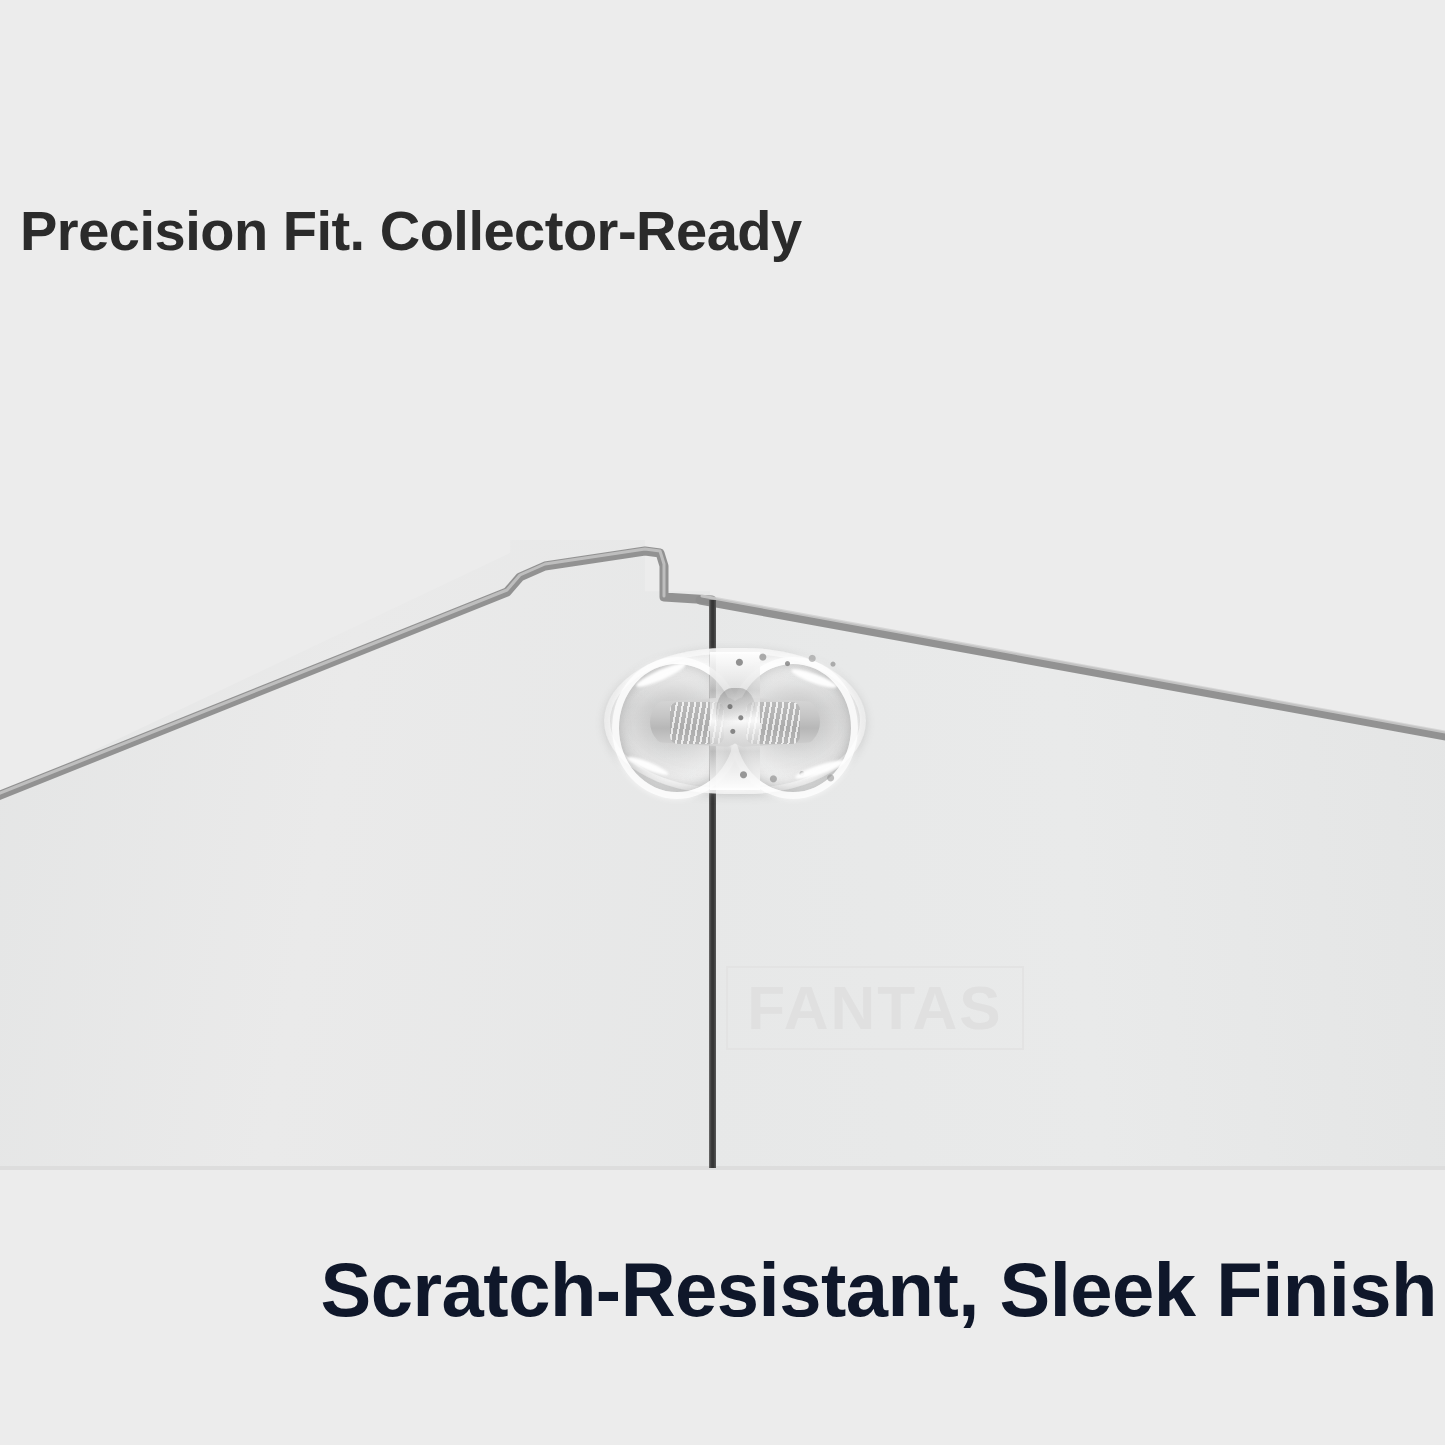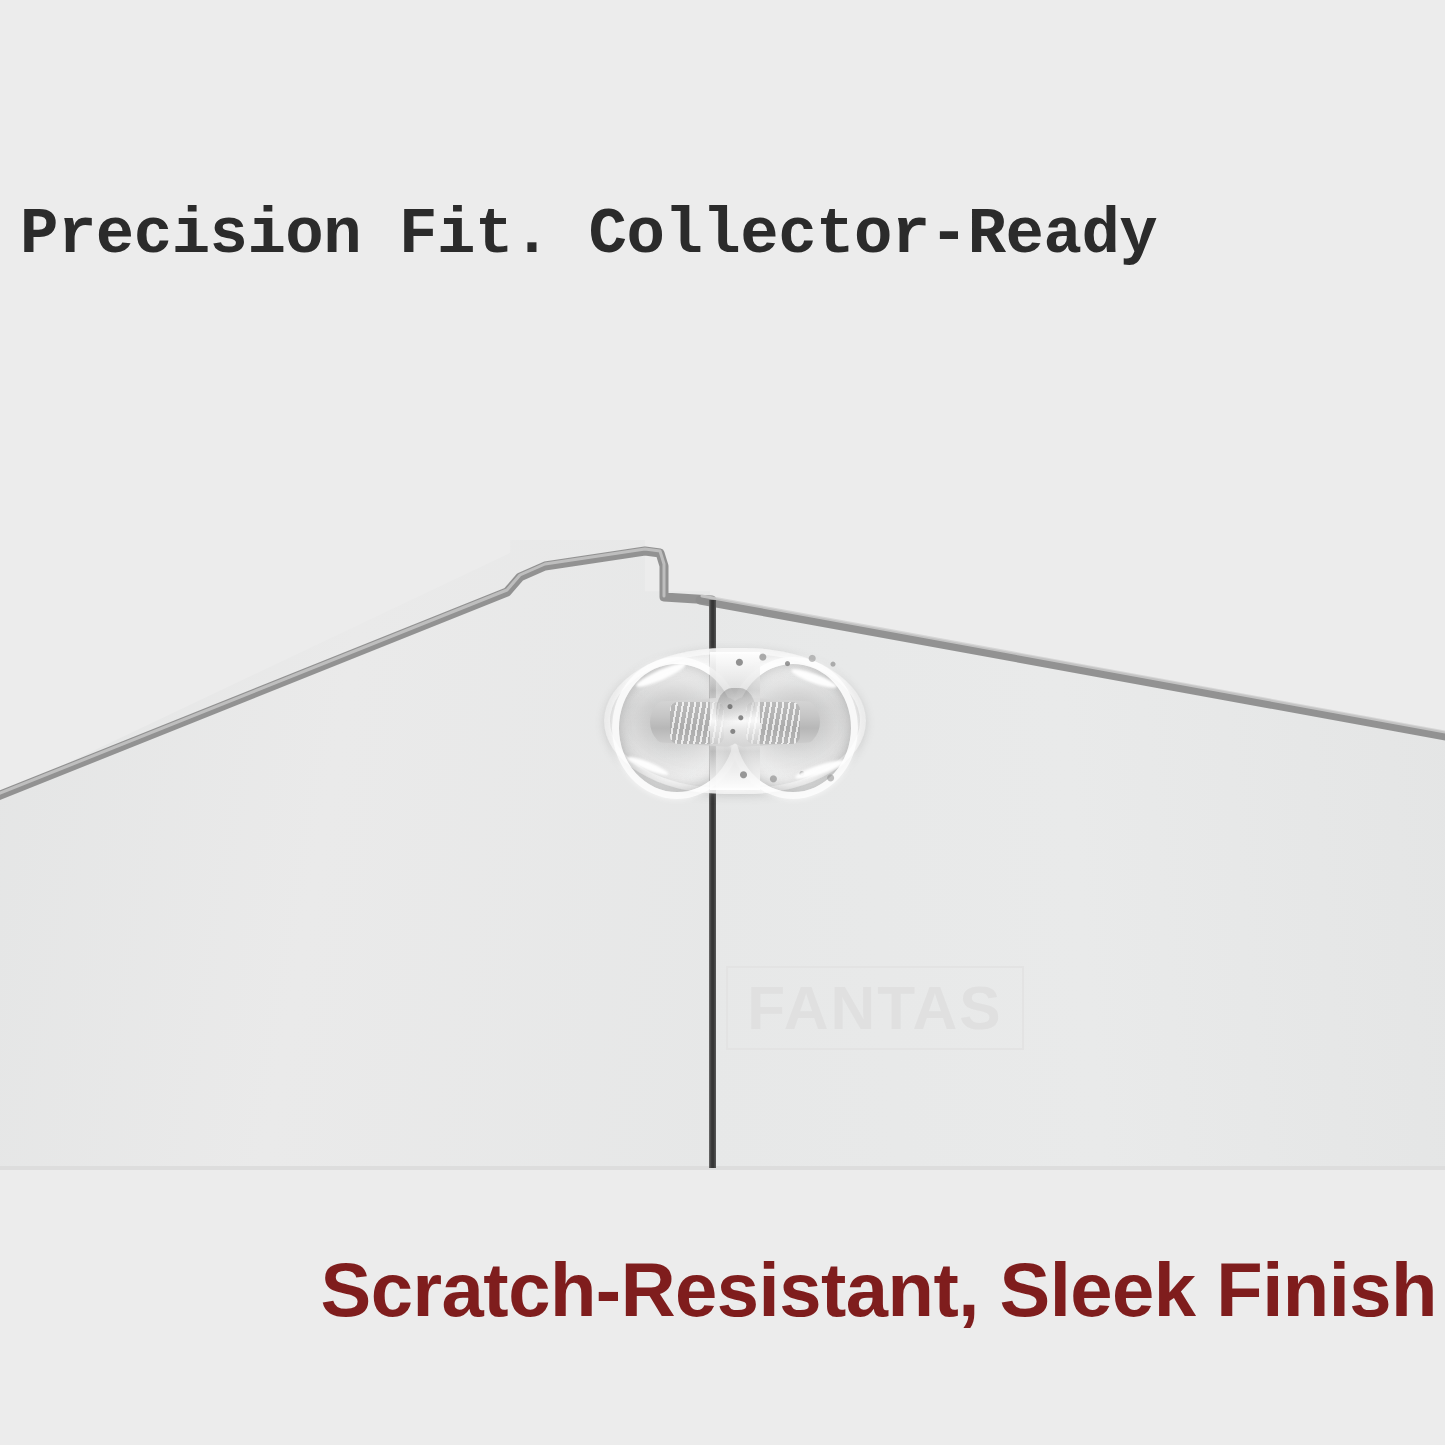--- a/index.html
+++ b/index.html
@@ -219,37 +219,37 @@
     color: #e0e0e0;
     line-height: 1;
     white-space: nowrap;
   }
 
   
   .headline {
     position: absolute;
     left: 20px;
     top: 203px;
-    font-family: Liberation Mono, monospace;
+    font-family: Liberation Sans, sans-serif;
     font-weight: bold;
-    font-size: 64px;
+    font-size: 56px;
     line-height: 1;
     color: #2b2b2b;
     white-space: nowrap;
     letter-spacing: -0.5px;
   }
   .subline {
     position: absolute;
     right: 8px;
     top: 1252px;
     font-family: "Liberation Sans", sans-serif;
     font-weight: bold;
     font-size: 76px;
     line-height: 1;
-    color: #7f1d1d;
+    color: #0f172a;
     white-space: nowrap;
     letter-spacing: -0.5px;
     text-align: right;
   }
 </style>
 </head>
 <body>
 
 <div id="stage">
 

